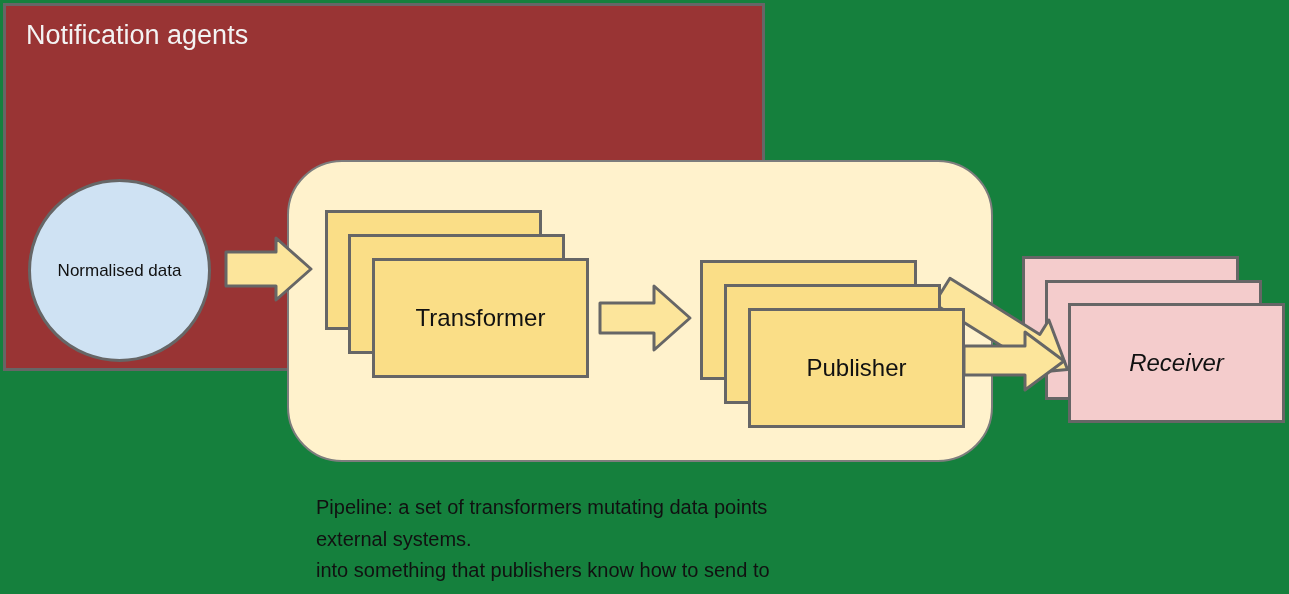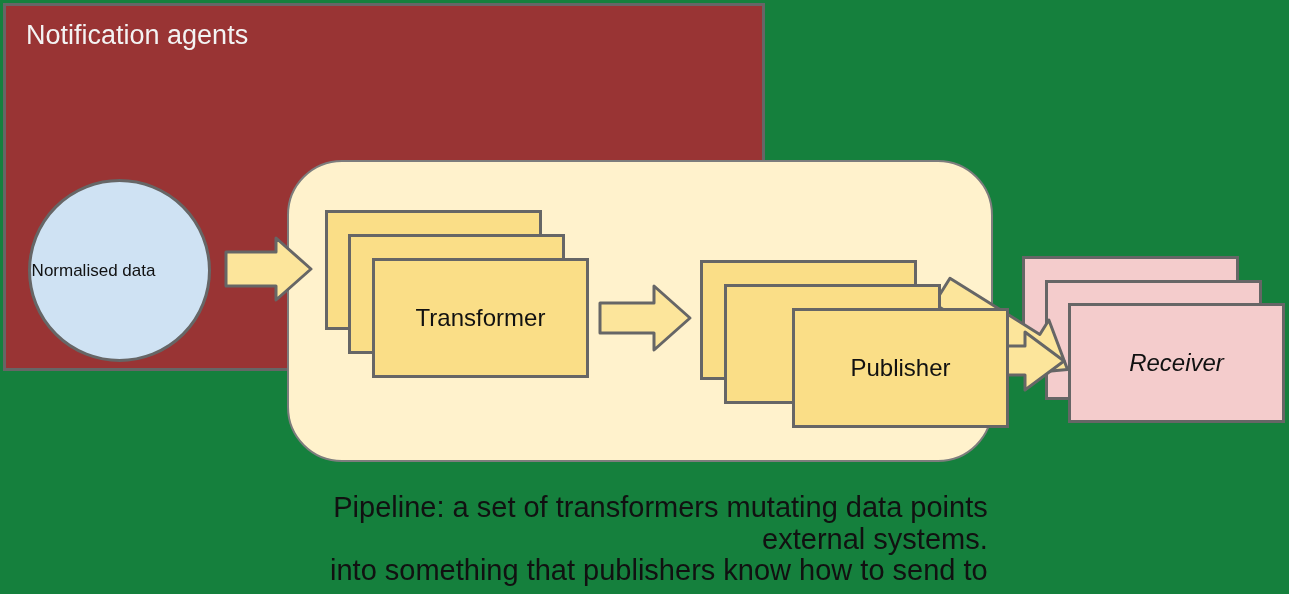--- a/index.html
+++ b/index.html
@@ -36,20 +36,21 @@
   .data-circle {
     position: absolute;
     left: 28px; top: 179px;
     width: 183px; height: 183px;
     border-radius: 50%;
     background: var(--circle-bg);
     border: 3px solid var(--agents-border);
     box-sizing: border-box;
     display: flex;
     align-items: center;
+    justify-content: center;
   }
   .data-circle .circle-label {
     width: 125px;
     text-align: center;
     font-size: 17px;
     line-height: 23px;
     color: var(--text-color);
   }
 
   
@@ -79,21 +80,21 @@
     color: var(--text-color);
   }
   .card.pink { background: var(--card-pink); font-style: italic; }
 
   .t1 { left: 325px; top: 210px; }
   .t2 { left: 348px; top: 234px; }
   .t3 { left: 372px; top: 258px; justify-content: center; }
 
   .p1 { left: 700px; top: 260px; }
   .p2 { left: 724px; top: 284px; }
-  .p3 { left: 748px; top: 308px; margin-left: 44px; }
+  .p3 { left: 748px; top: 308px; }
 
   .r1 { left: 1022px; top: 256px; }
   .r2 { left: 1045px; top: 280px; }
   .r3 { left: 1068px; top: 303px; }
 
   
   .arrow {
     position: absolute;
     overflow: visible;
   }
@@ -108,25 +109,24 @@
   .arrow-3 {
     left: 940px; top: 252px;
     transform: rotate(32deg);
     transform-origin: 2px 39px;
   }
   .arrow-4 { left: 963px; top: 331px; }
 
   
   .caption {
     position: absolute;
-    left: 330px; top: 492px;
-    font-size: 29px;
+    left: 316px; top: 492px;
+    font-size: 20px;
     line-height: 31.5px;
     color: var(--text-color);
-    text-align: right;
   }
 </style>
 </head>
 <body>
 
 <div class="canvas">
 
   <div class="agents-box">
     <div class="agents-title">Notification agents</div>
   </div>

